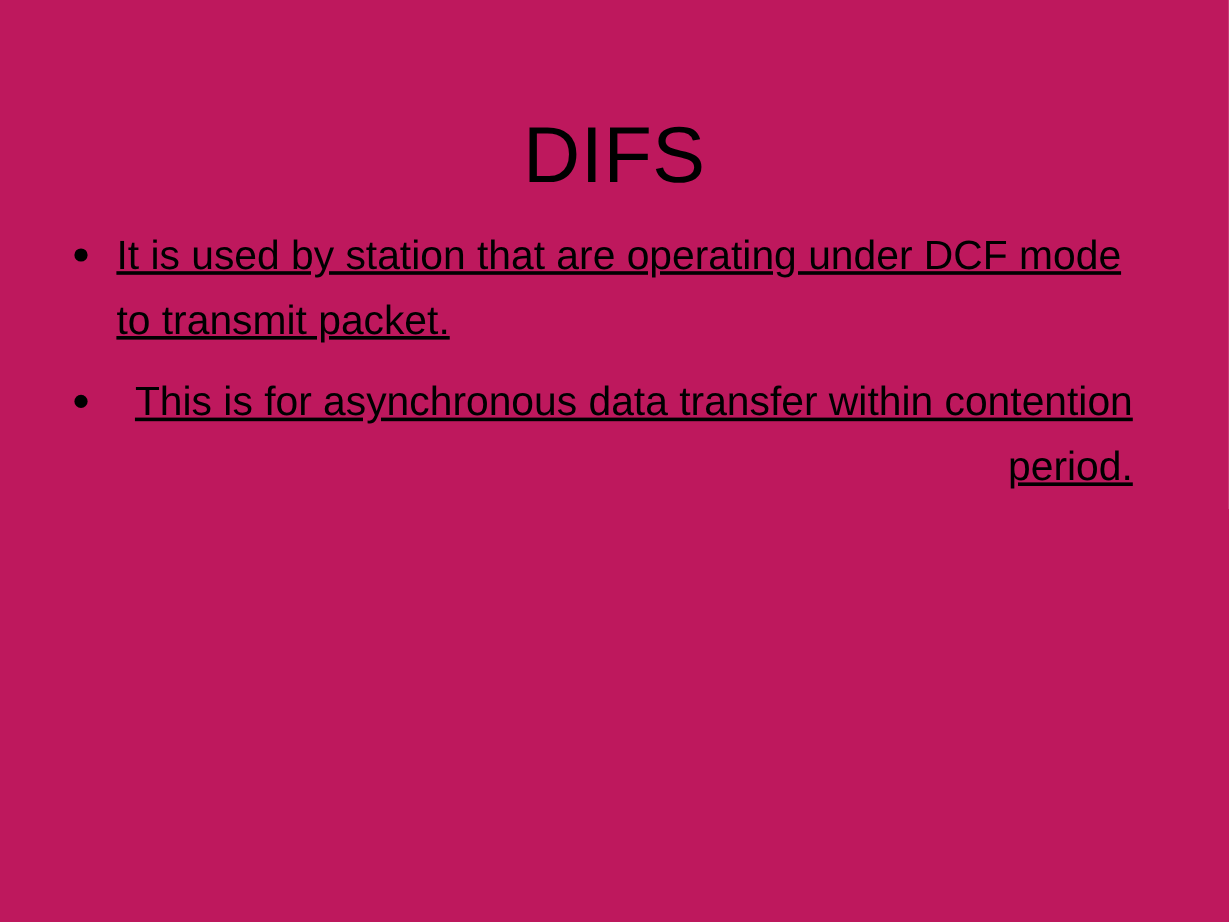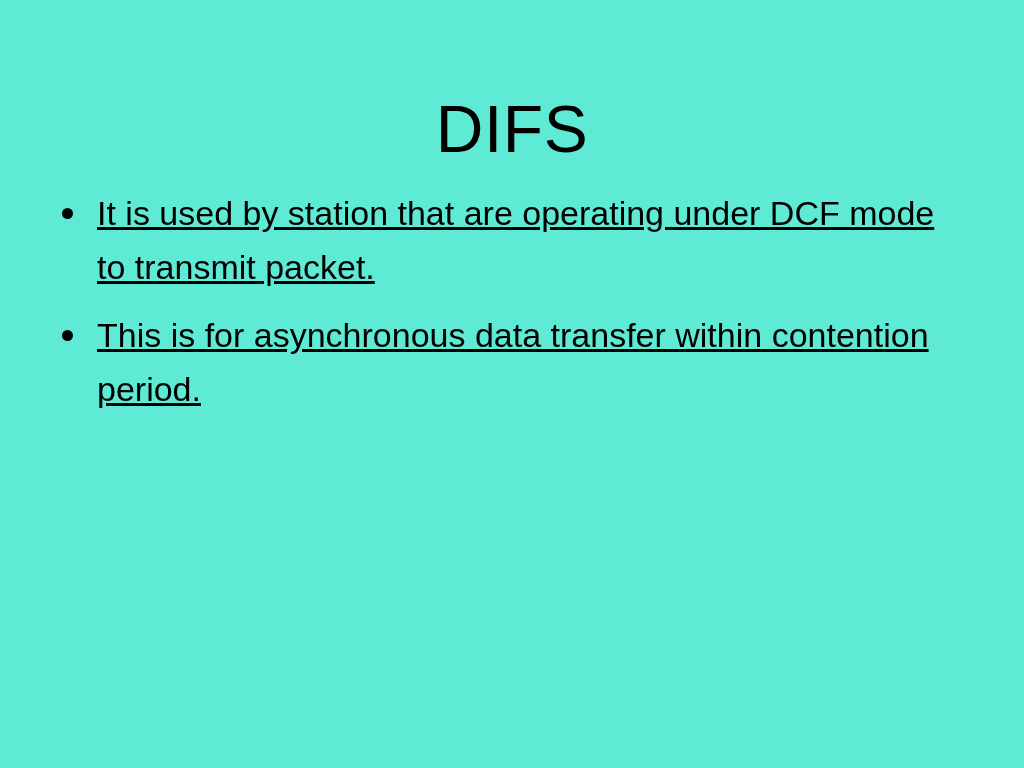--- a/index.html
+++ b/index.html
@@ -13,21 +13,21 @@
     background: #ffffff;
     font-family: "Liberation Sans", sans-serif;
     color: #000000;
     overflow: hidden;
   }
 
   .slide {
     position: relative;
     width: 1024px;
     height: 768px;
-    background: #5eead4;
+    background: #be185d;
     box-sizing: border-box;
   }
 
   .slide-title {
     position: absolute;
     left: 0;
     top: 52px;
     width: 1024px;
     text-align: center;
     font-size: 66px;
@@ -58,20 +58,21 @@
     font-size: 34px;
     line-height: 54px;
     font-weight: 400;
     color: #000000;
     text-align: left;
     text-decoration: underline;
   }
 
   .bullet-item:last-child {
     margin-bottom: 0;
+    text-align: right;
   }
 
   .bullet-marker {
     position: absolute;
     left: 6px;
     top: 0;
     width: 20px;
     height: 54px;
     line-height: 54px;
     font-size: 34px;

